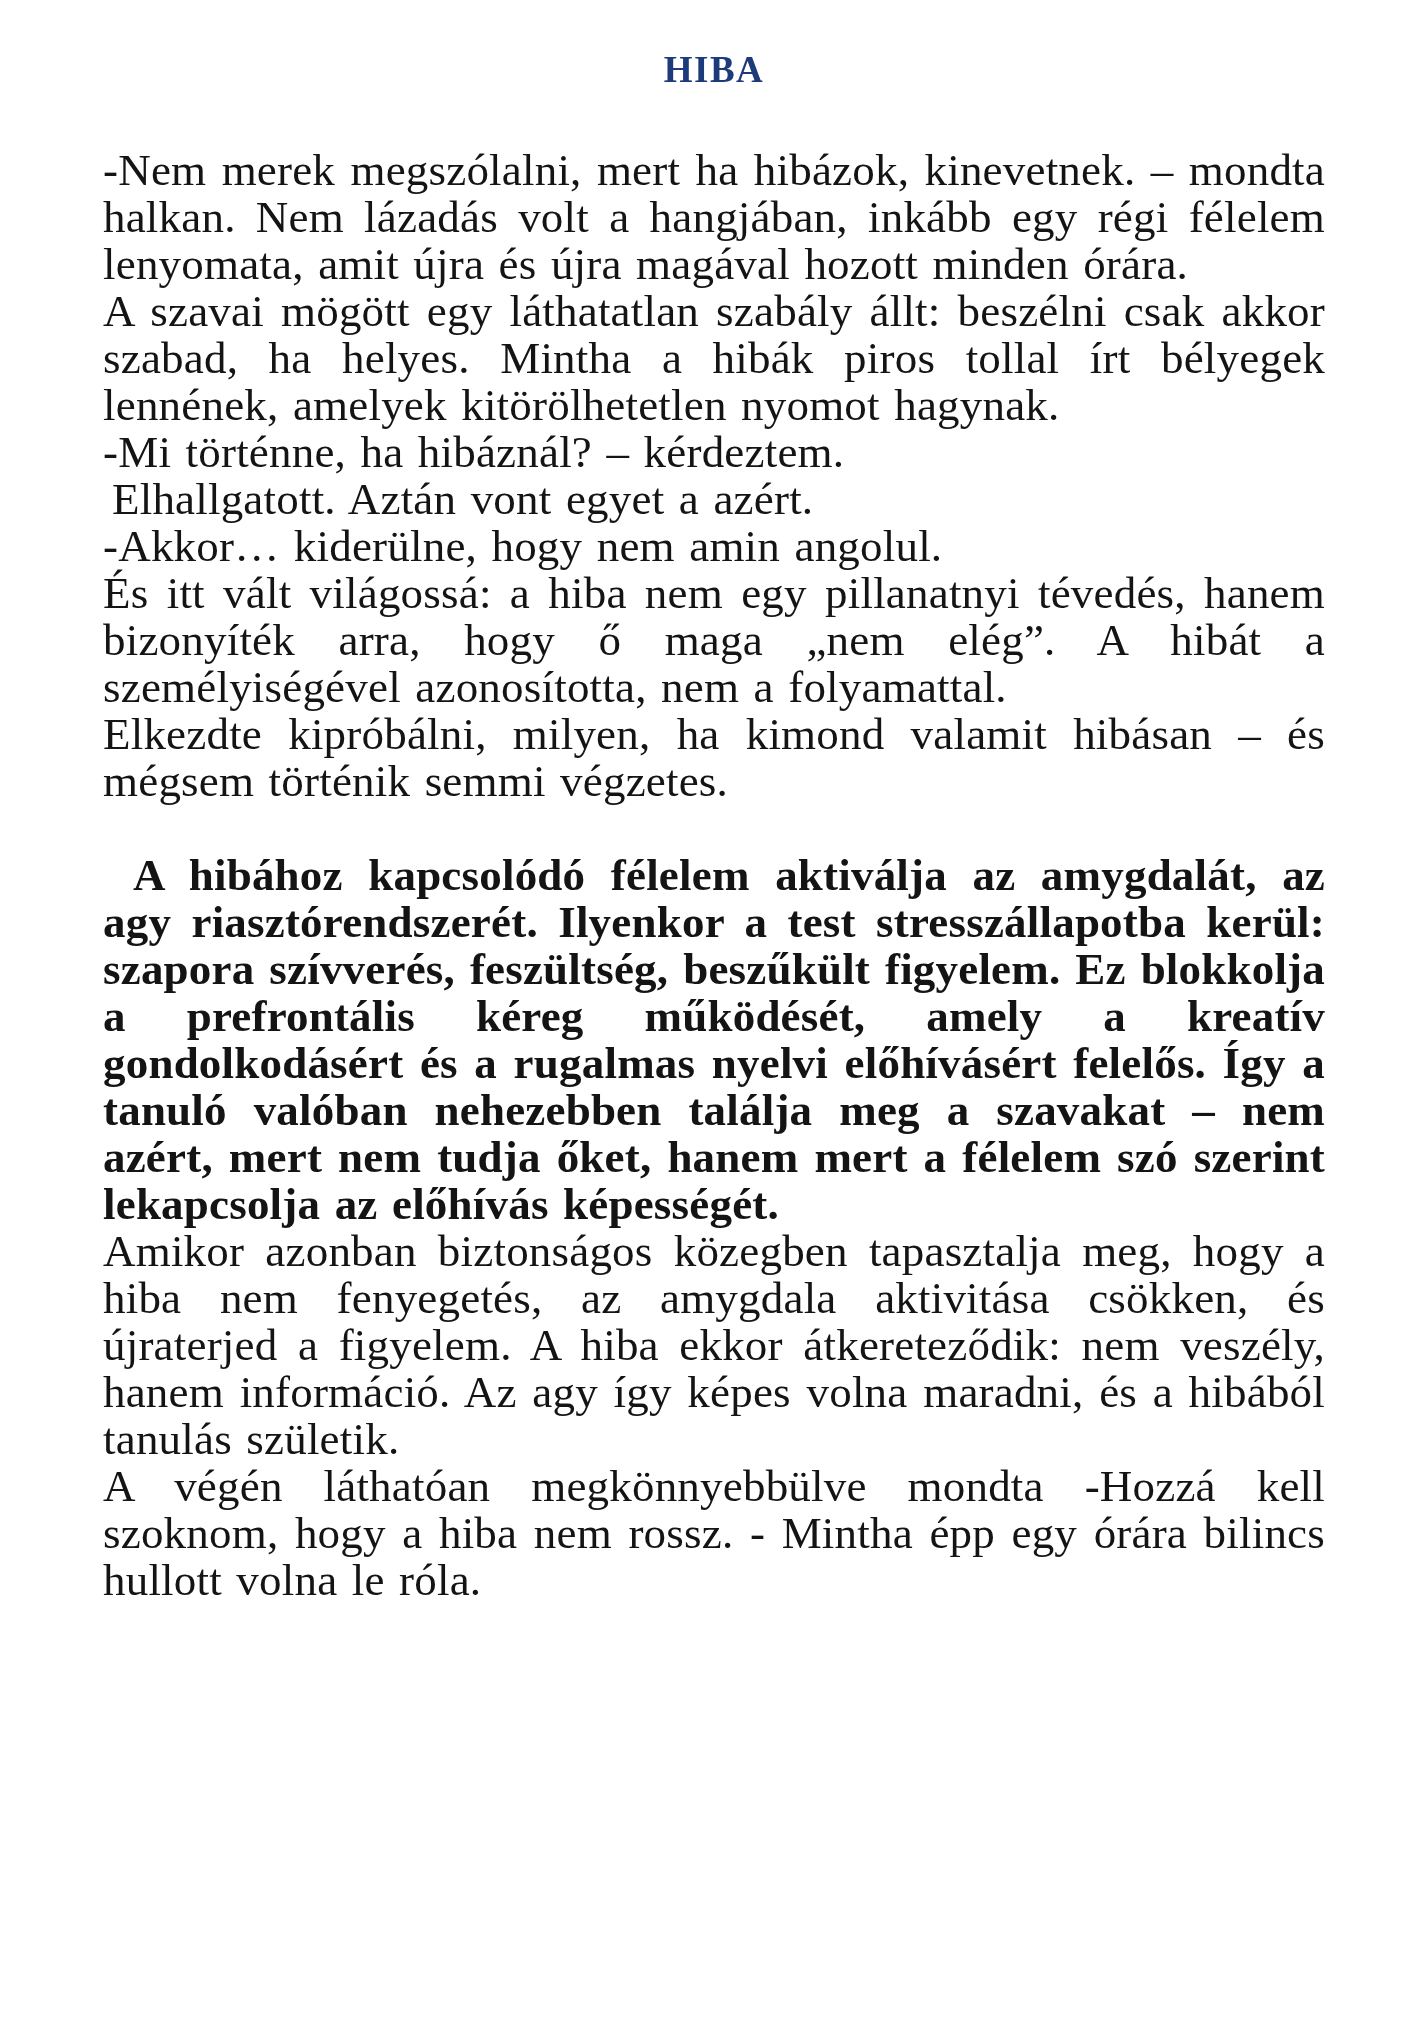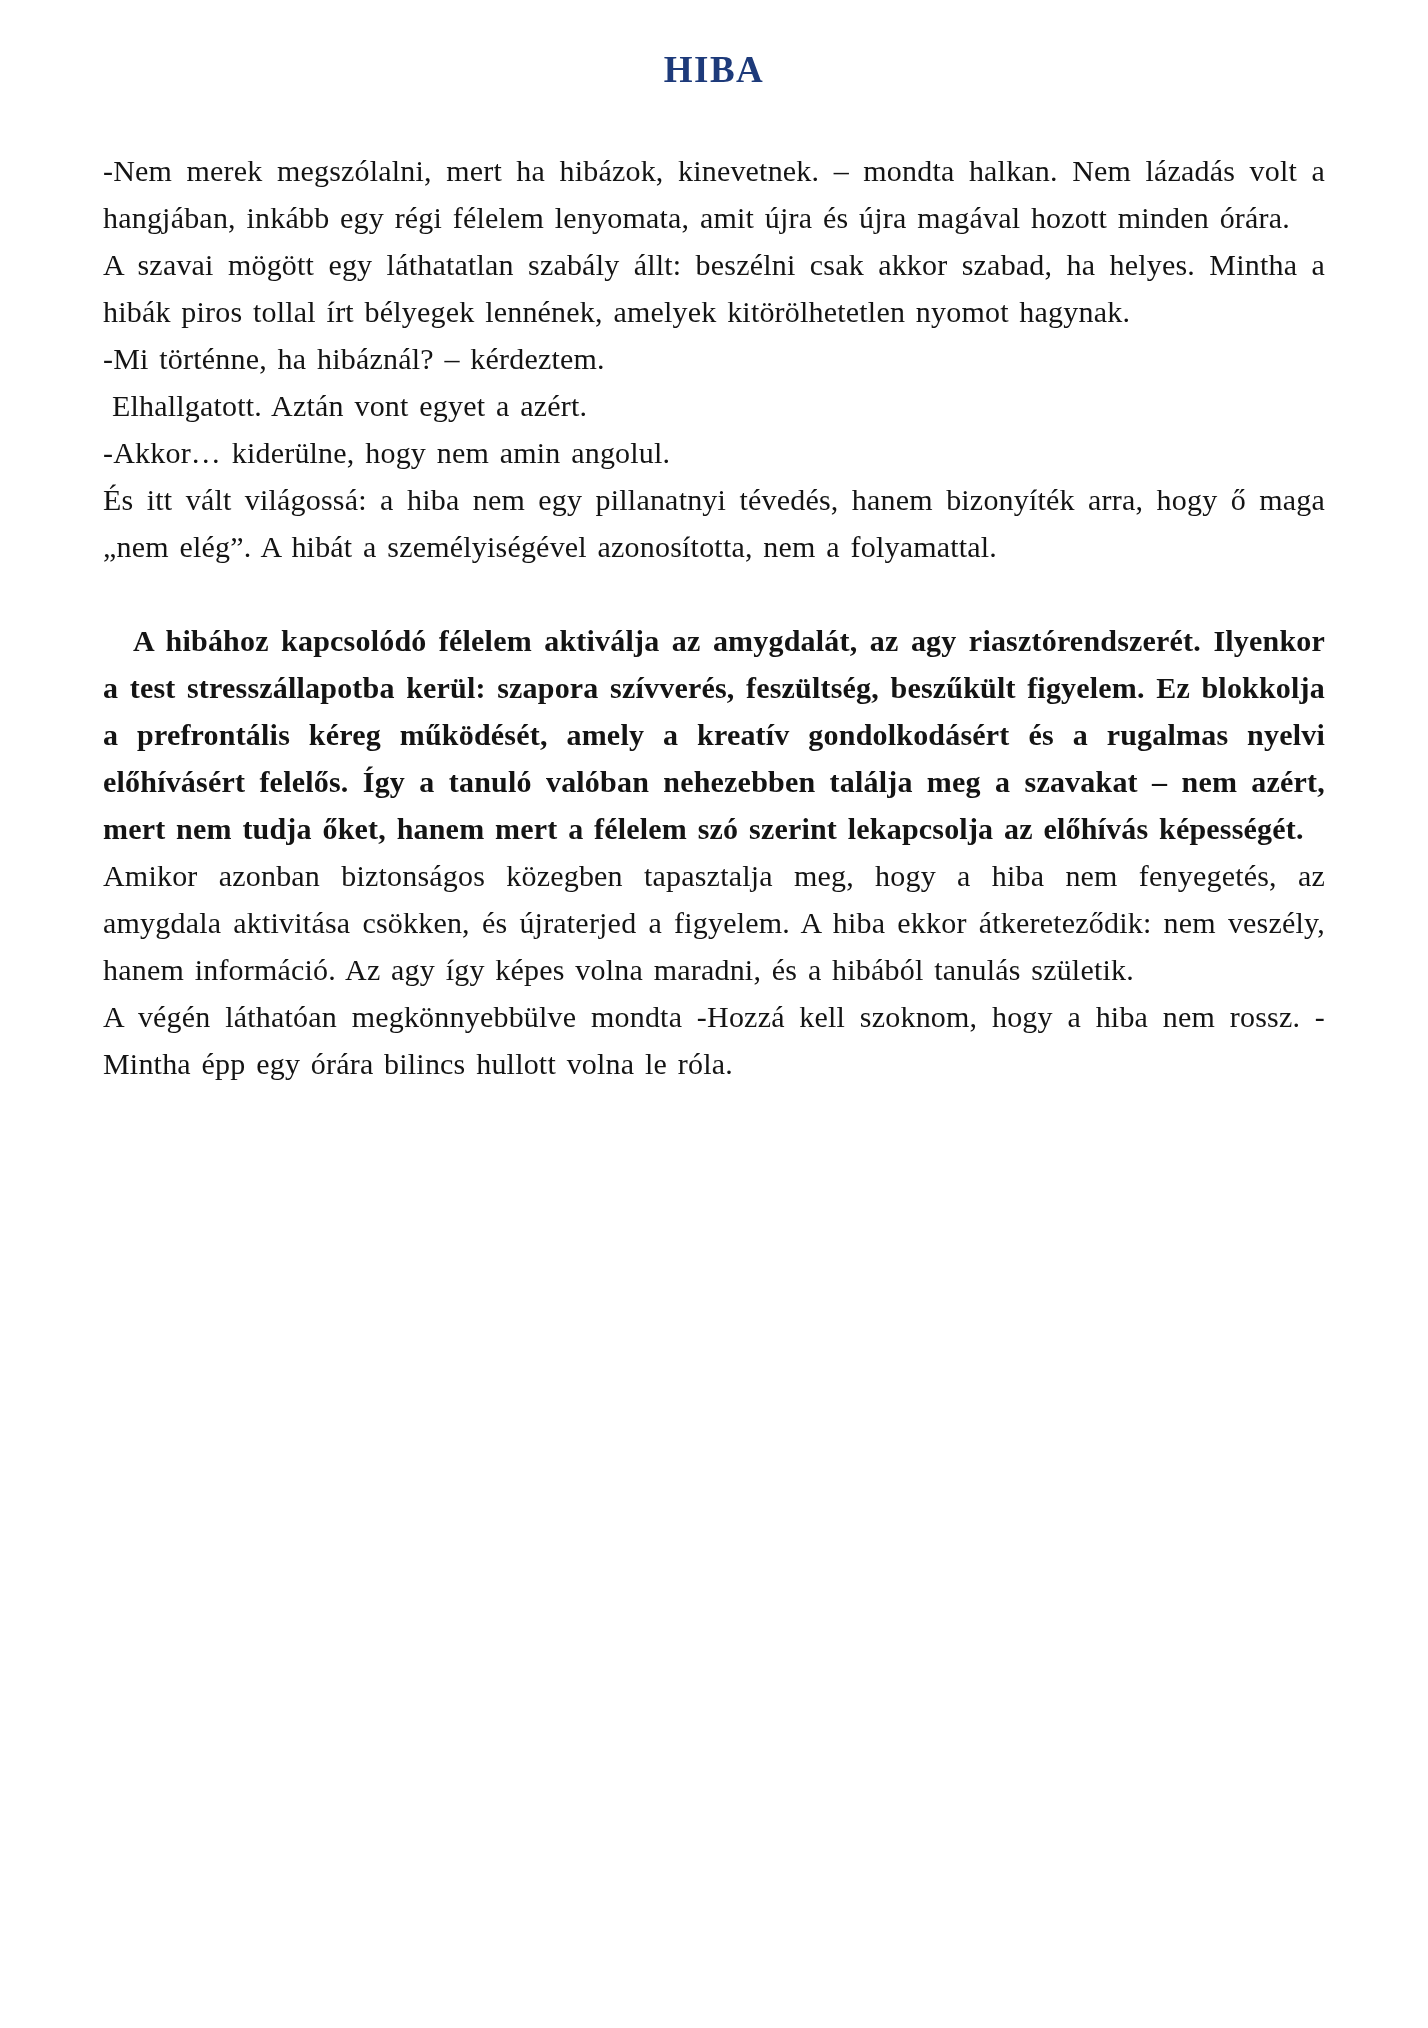--- a/index.html
+++ b/index.html
@@ -26,21 +26,21 @@
     padding-top: 48px;
     text-align: center;
     font-size: 37px;
     font-weight: bold;
     letter-spacing: 1.5px;
     color: #1d3a7a;
     font-family: "Liberation Serif", "DejaVu Serif", serif;
   }
   .body-text p {
     margin: 0;
-    font-size: 30px;
+    font-size: 45px;
     line-height: 47px;
     text-align: justify;
     word-spacing: 3px;
     letter-spacing: 0.2px;
   }
   .body-text p.first {
     margin-top: 56px;
   }
   .body-text p.indent-sm {
     text-indent: 9px;
@@ -57,17 +57,18 @@
 <div class="page">
   <h1 class="doc-title">HIBA</h1>
 
   <div class="body-text">
     <p class="first">-Nem merek megszólalni, mert ha hibázok, kinevetnek. – mondta halkan. Nem lázadás volt a hangjában, inkább egy régi félelem lenyomata, amit újra és újra magával hozott minden órára.</p>
     <p>A szavai mögött egy láthatatlan szabály állt: beszélni csak akkor szabad, ha helyes. Mintha a hibák piros tollal írt bélyegek lennének, amelyek kitörölhetetlen nyomot hagynak.</p>
     <p>-Mi történne, ha hibáznál? – kérdeztem.</p>
     <p class="indent-sm">Elhallgatott. Aztán vont egyet a azért.</p>
     <p>-Akkor… kiderülne, hogy nem amin angolul.</p>
     <p>És itt vált világossá: a hiba nem egy pillanatnyi tévedés, hanem bizonyíték arra, hogy ő maga „nem elég”. A hibát a személyiségével azonosította, nem a folyamattal.</p>
+    <p>Elkezdte kipróbálni, milyen, ha kimond valamit hibásan – és mégsem történik semmi végzetes.</p>
     <p class="new-section">A hibához kapcsolódó félelem aktiválja az amygdalát, az agy riasztórendszerét. Ilyenkor a test stresszállapotba kerül: szapora szívverés, feszültség, beszűkült figyelem. Ez blokkolja a prefrontális kéreg működését, amely a kreatív gondolkodásért és a rugalmas nyelvi előhívásért felelős. Így a tanuló valóban nehezebben találja meg a szavakat – nem azért, mert nem tudja őket, hanem mert a félelem szó szerint lekapcsolja az előhívás képességét.</p>
     <p>Amikor azonban biztonságos közegben tapasztalja meg, hogy a hiba nem fenyegetés, az amygdala aktivitása csökken, és újraterjed a figyelem. A hiba ekkor átkereteződik: nem veszély, hanem információ. Az agy így képes volna maradni, és a hibából tanulás születik.</p>
     <p>A végén láthatóan megkönnyebbülve mondta -Hozzá kell szoknom, hogy a hiba nem rossz. - Mintha épp egy órára bilincs hullott volna le róla.</p>
   </div>
 </div>
 
 </body></html>

